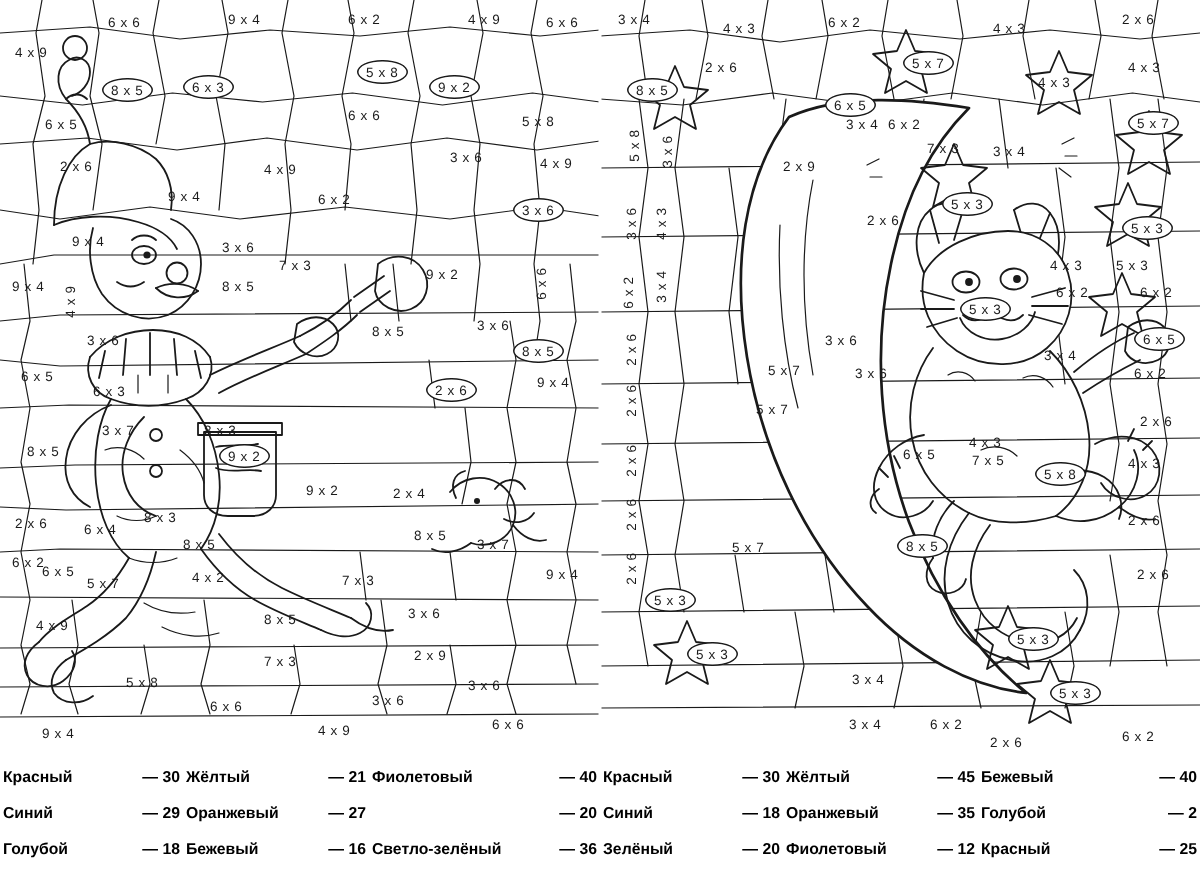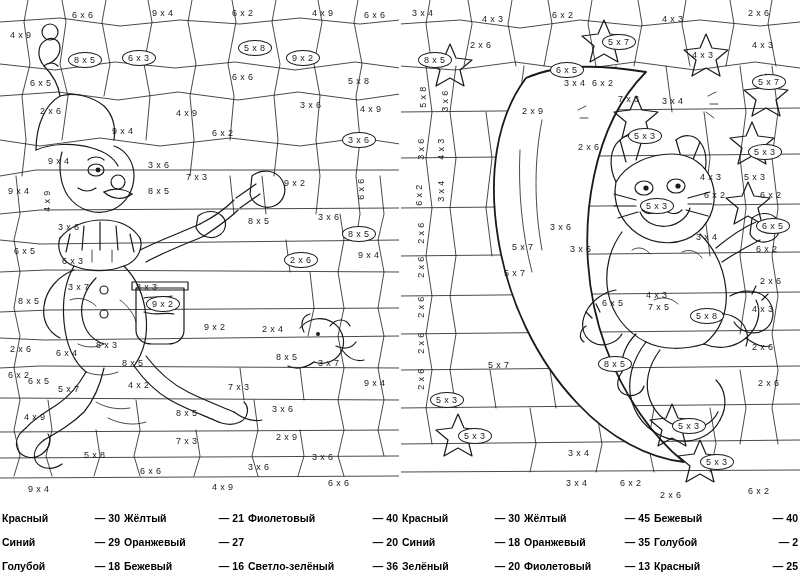--- a/index.html
+++ b/index.html
@@ -632,21 +632,21 @@
           <div class="legend-row">
             <span class="legend-name">Оранжевый</span>
             <span class="legend-spacer"></span>
             <span class="legend-dash">—</span>
             <span class="legend-num">35</span>
           </div>
           <div class="legend-row">
             <span class="legend-name">Фиолетовый</span>
             <span class="legend-spacer"></span>
             <span class="legend-dash">—</span>
-            <span class="legend-num">13</span>
+            <span class="legend-num">12</span>
           </div>
         </div>
       <div class="legend-col" id="rc2" style="left:252px;width:144px;">
           <div class="legend-row">
             <span class="legend-name">Бежевый</span>
             <span class="legend-spacer"></span>
             <span class="legend-dash">—</span>
             <span class="legend-num">40</span>
           </div>
           <div class="legend-row">

